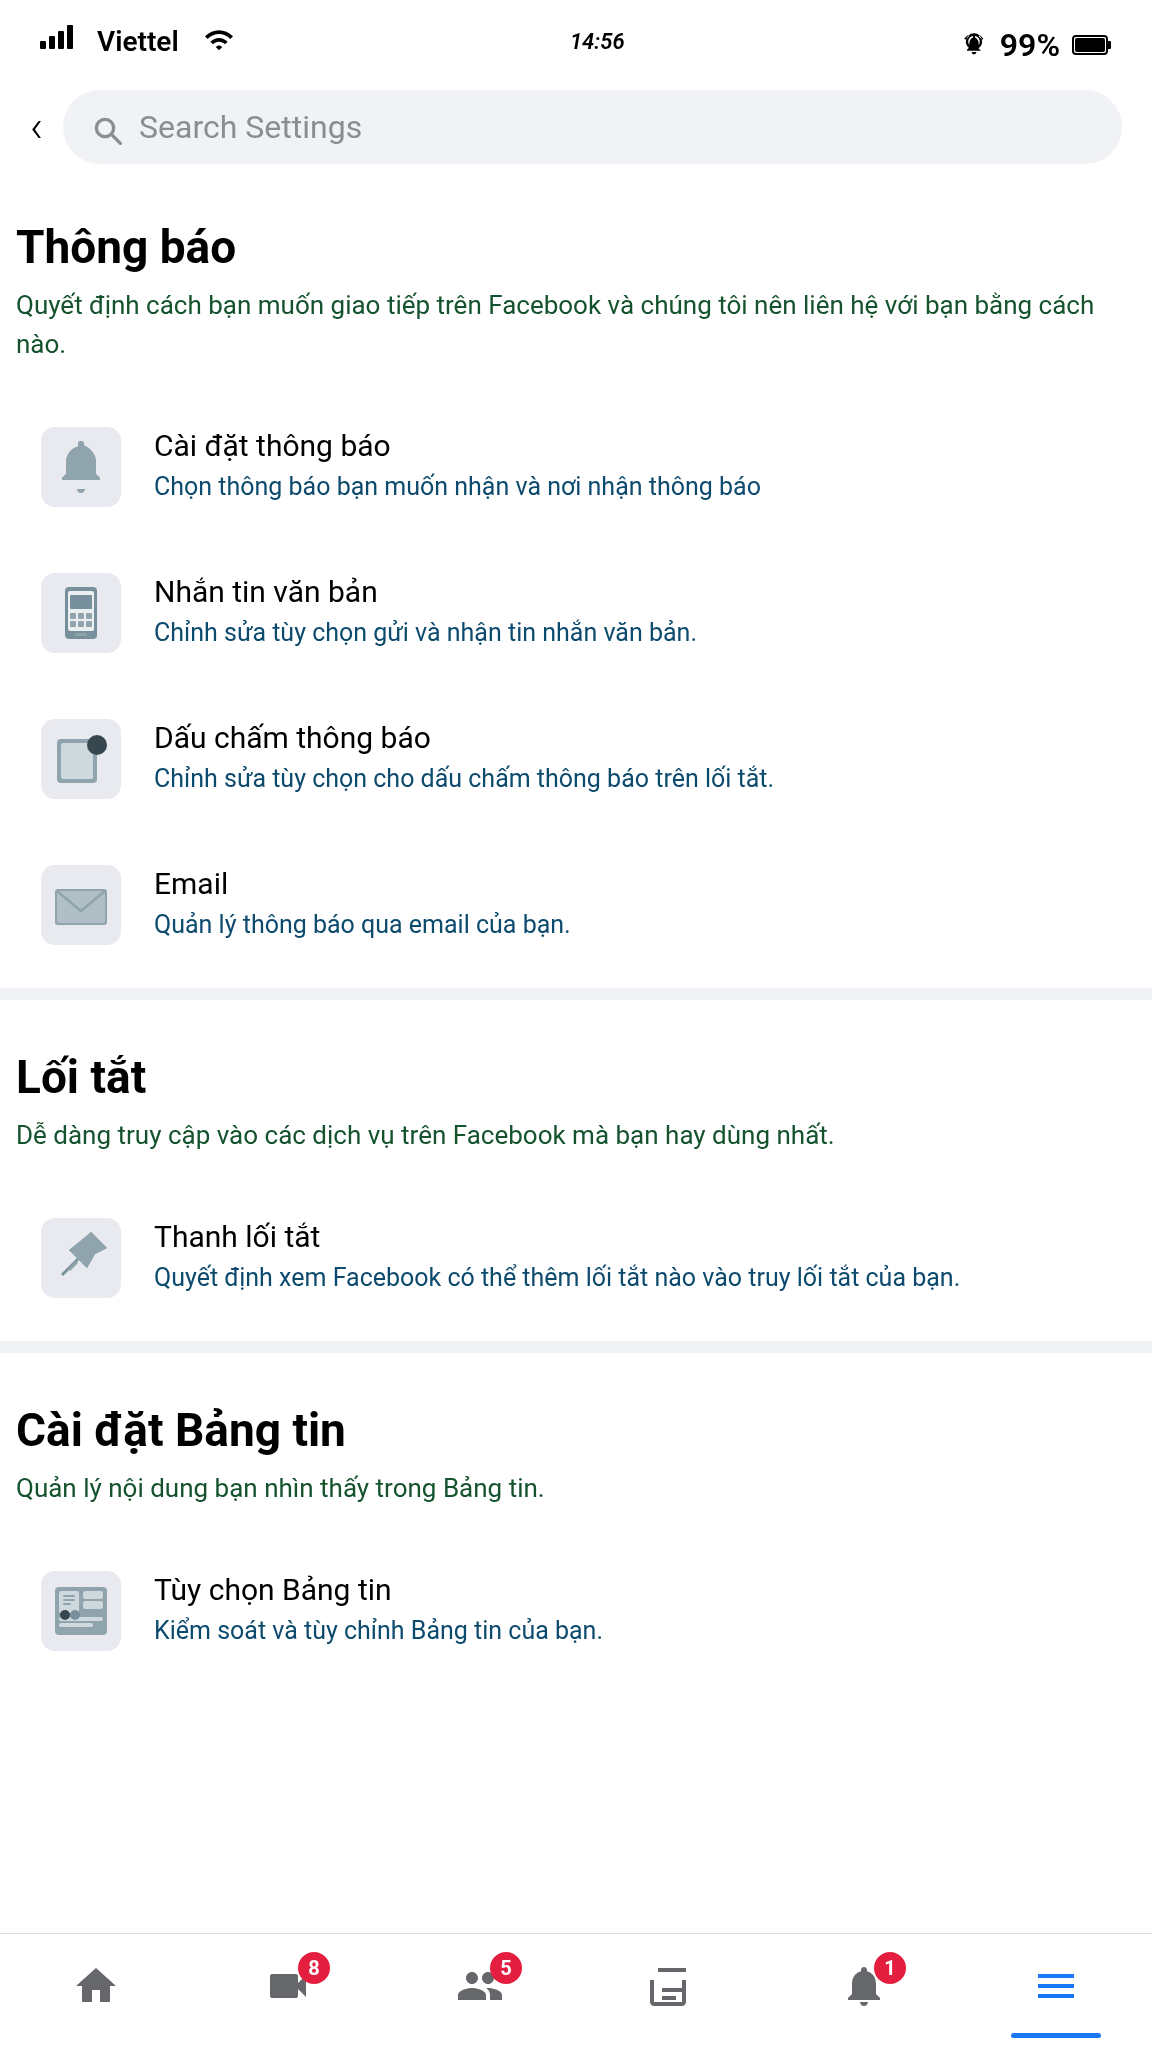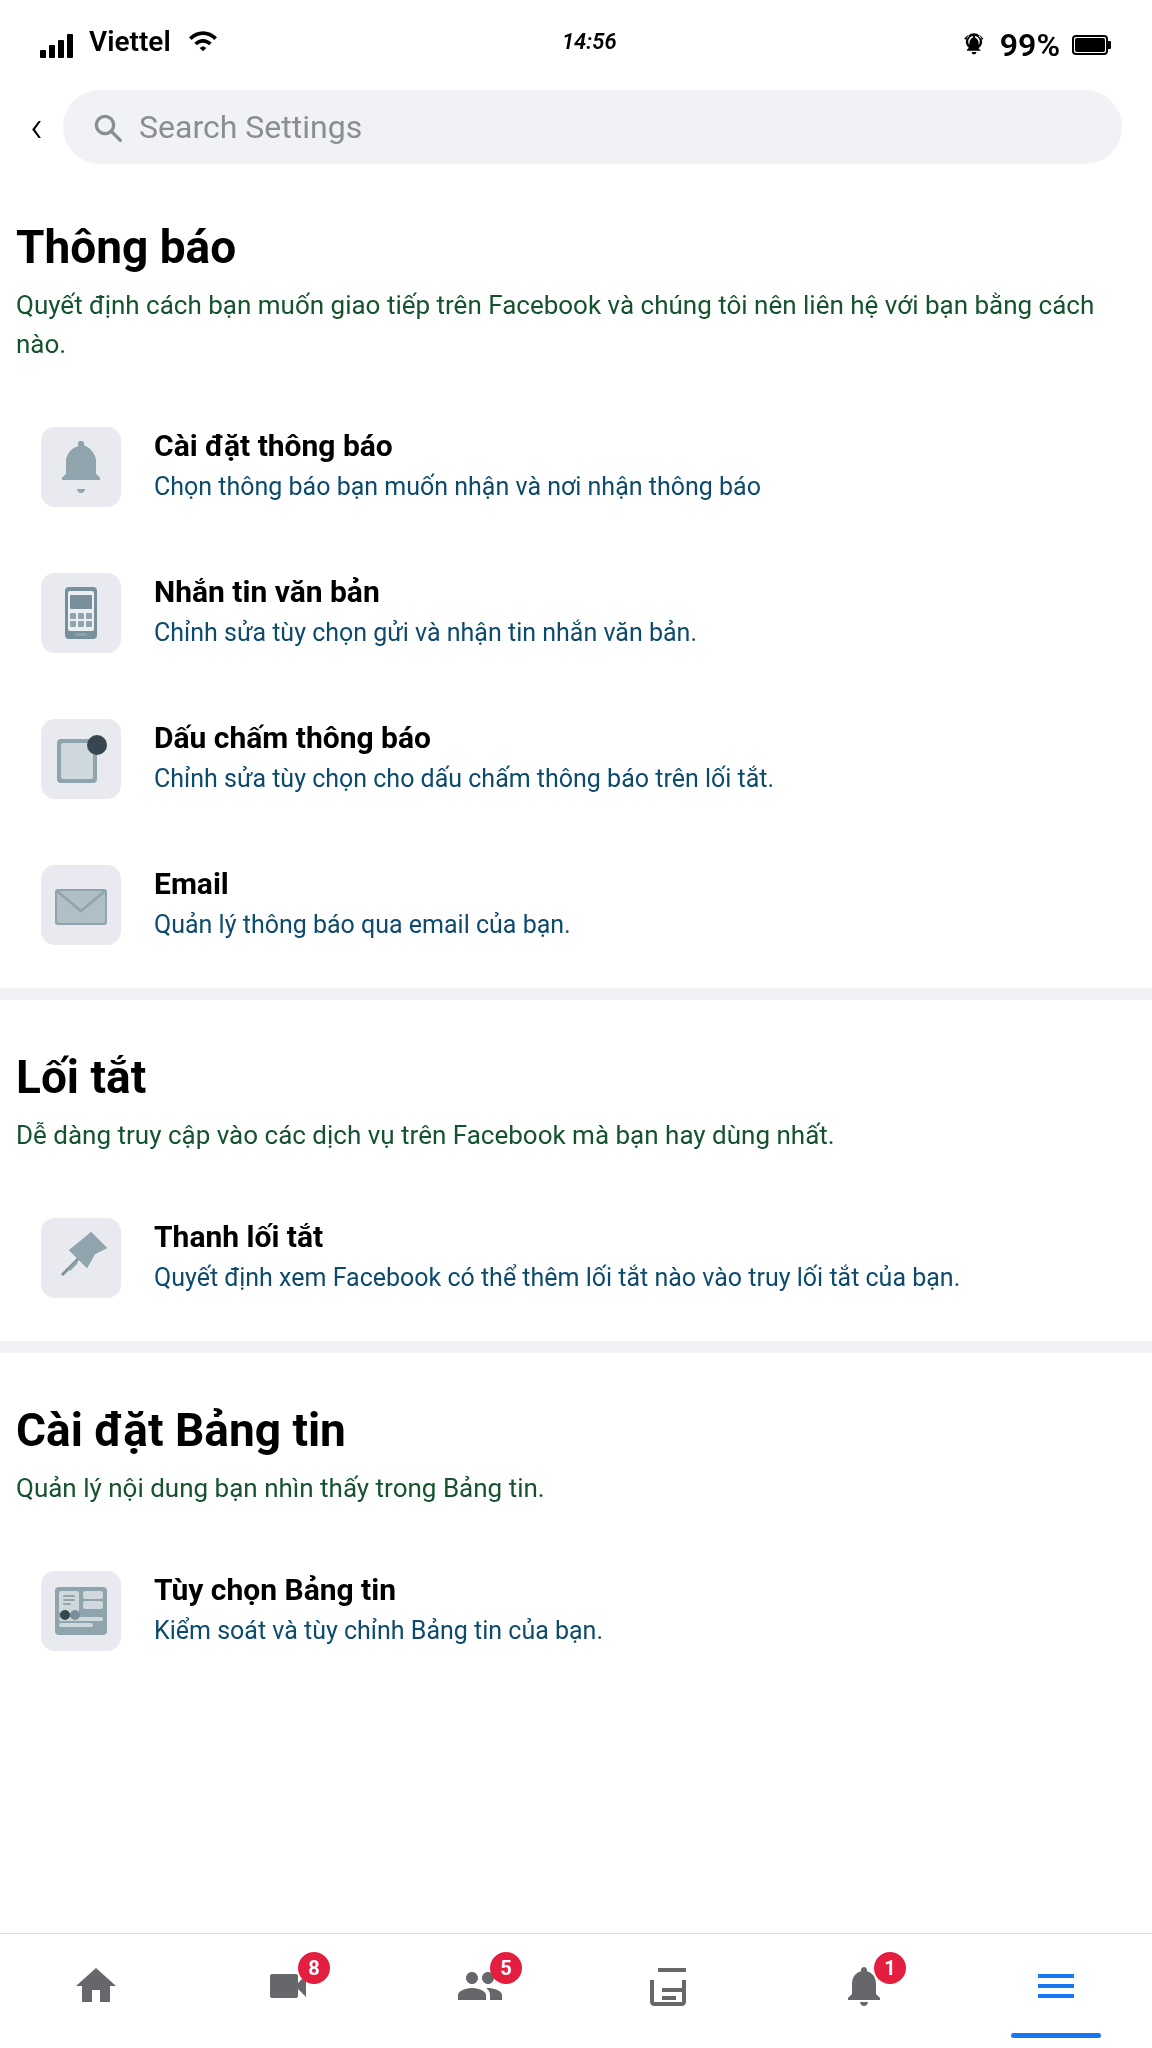--- a/index.html
+++ b/index.html
@@ -16,22 +16,22 @@
     
     .status-bar {
       display: flex;
       justify-content: space-between;
       align-items: center;
       padding: 18px 40px 10px;
       background: #fff;
     }
     .status-left {
       display: flex;
-      align-items: flex-end;
-      gap: 16px;
+      align-items: flex-start;
+      gap: 24px;
       font-size: 28px;
       font-weight: 600;
     }
     .status-center {
       font-size: 22px;
       font-weight: 600;
       font-style: italic;
     }
     .status-right {
       display: flex;
@@ -64,21 +64,21 @@
     .back-btn {
       font-size: 44px;
       font-weight: 300;
       color: #000;
       cursor: pointer;
       line-height: 1;
     }
     .search-bar {
       flex: 1;
       display: flex;
-      align-items: center;
+      align-items: flex-end;
       background: #f0f2f5;
       border-radius: 50px;
       padding: 18px 28px;
       gap: 16px;
     }
     .search-icon-svg {
       width: 32px;
       height: 32px;
       color: #8a8d91;
     }
@@ -128,21 +128,21 @@
     .menu-icon svg {
       width: 80px;
       height: 80px;
     }
     .menu-text {
       flex: 1;
       padding-top: 6px;
     }
     .menu-title {
       font-size: 30px;
-      font-weight: 700;
+      font-weight: 400;
       color: #000;
       margin-bottom: 6px;
     }
     .menu-subtitle {
       font-size: 25px;
       color: #0c4a6e;
       line-height: 1.4;
     }
 
     

